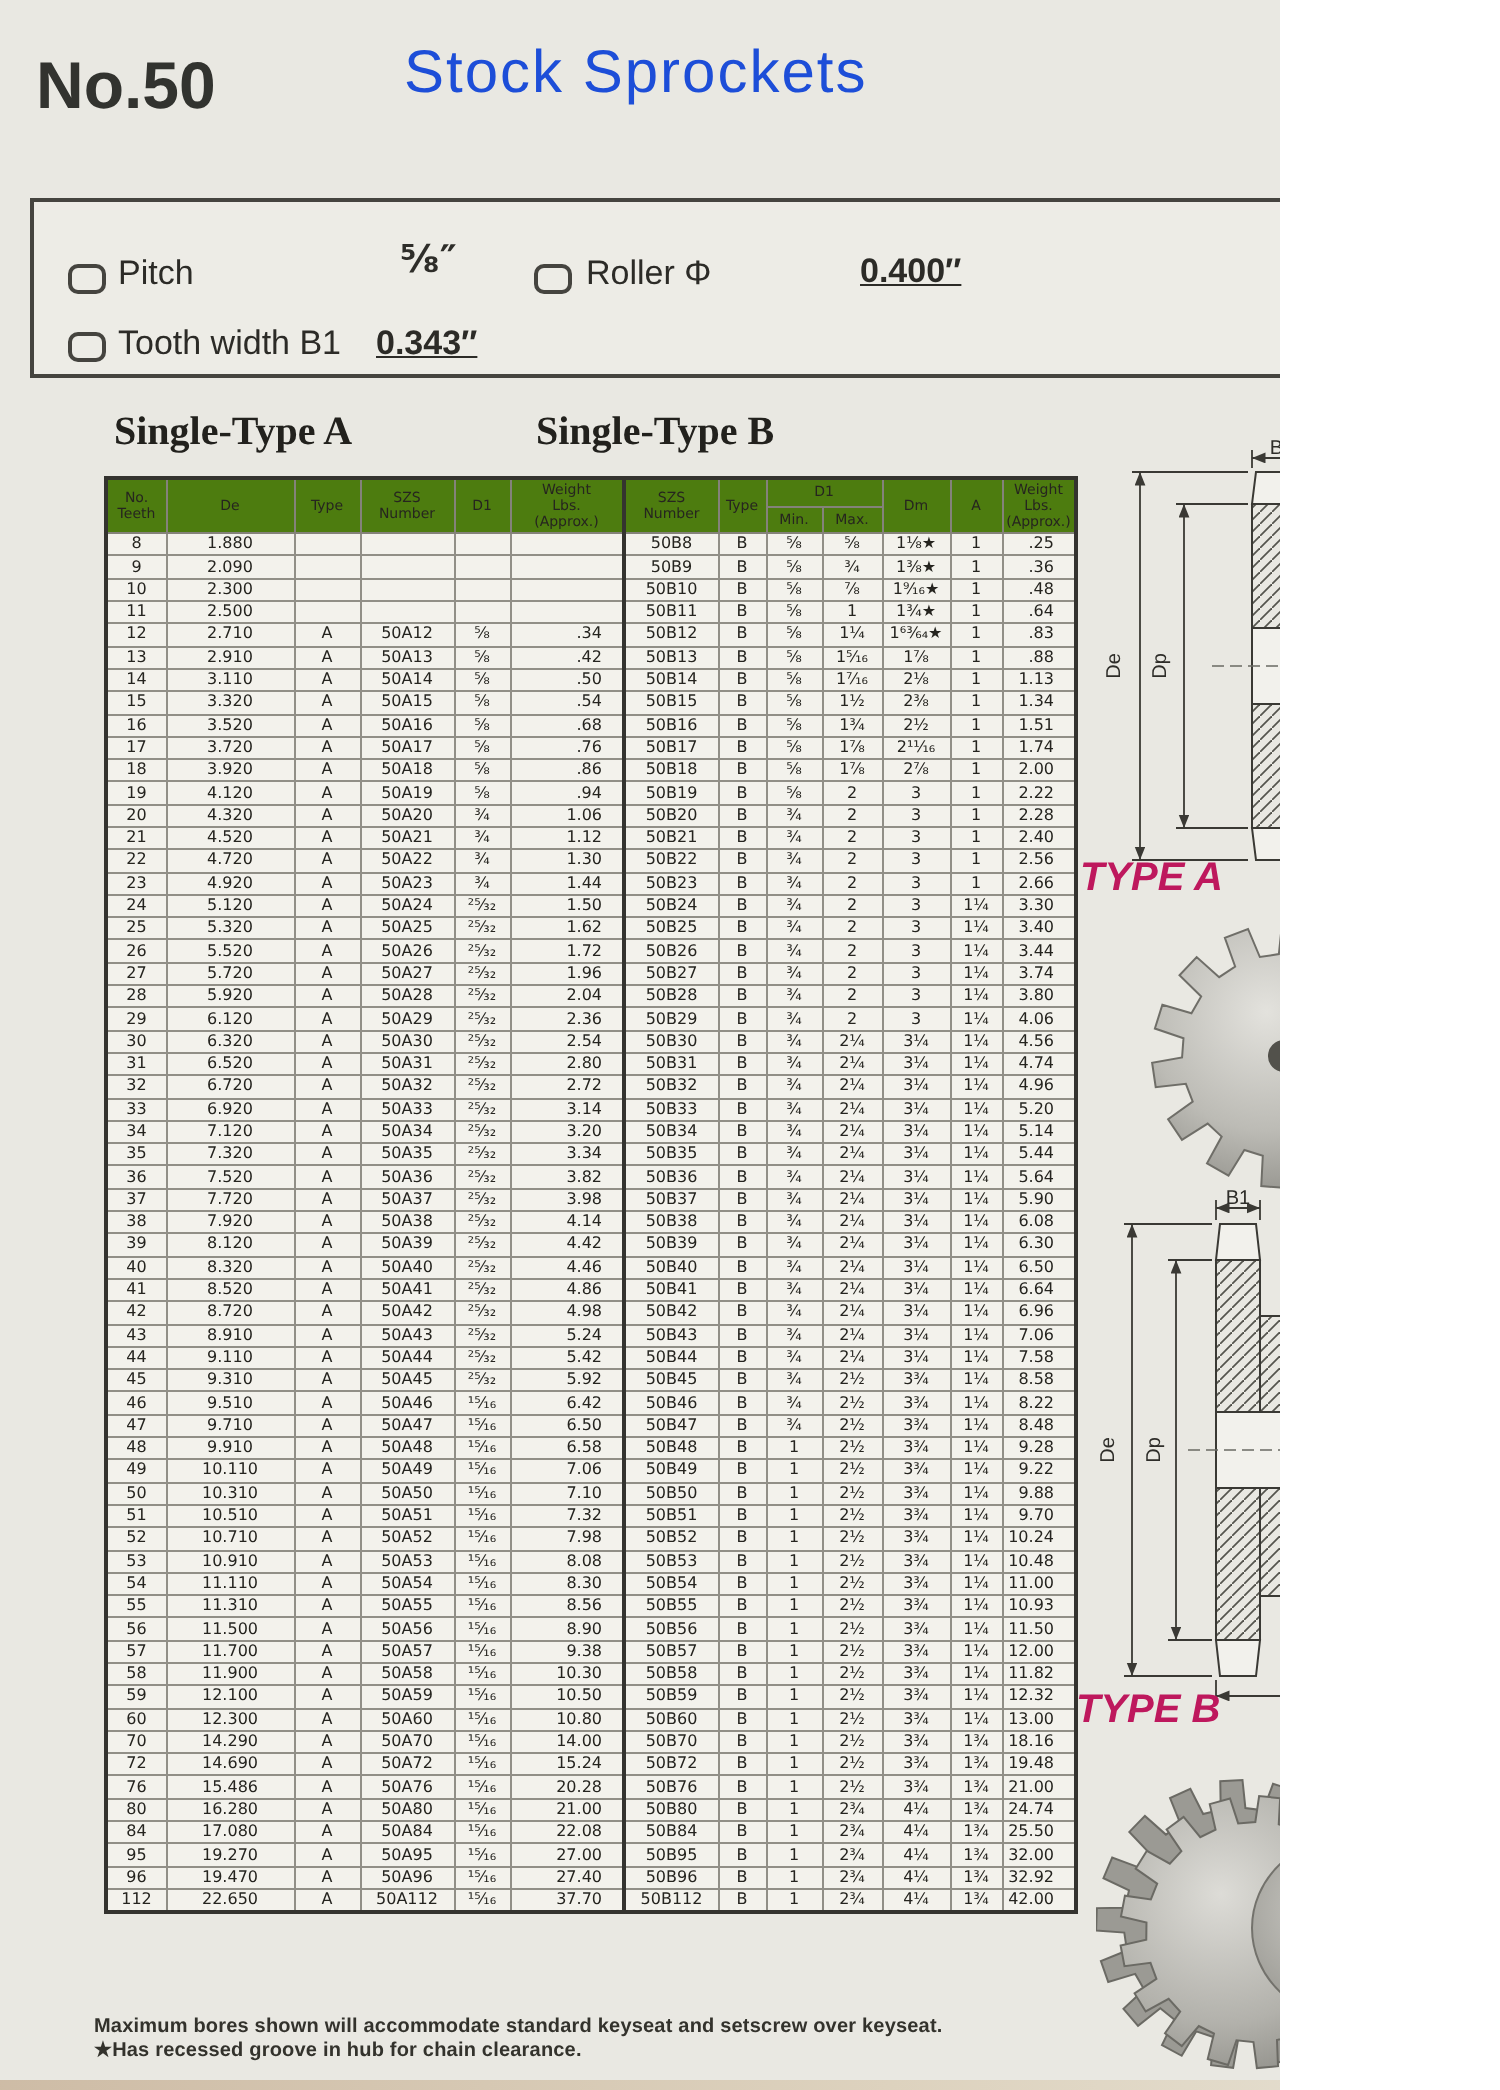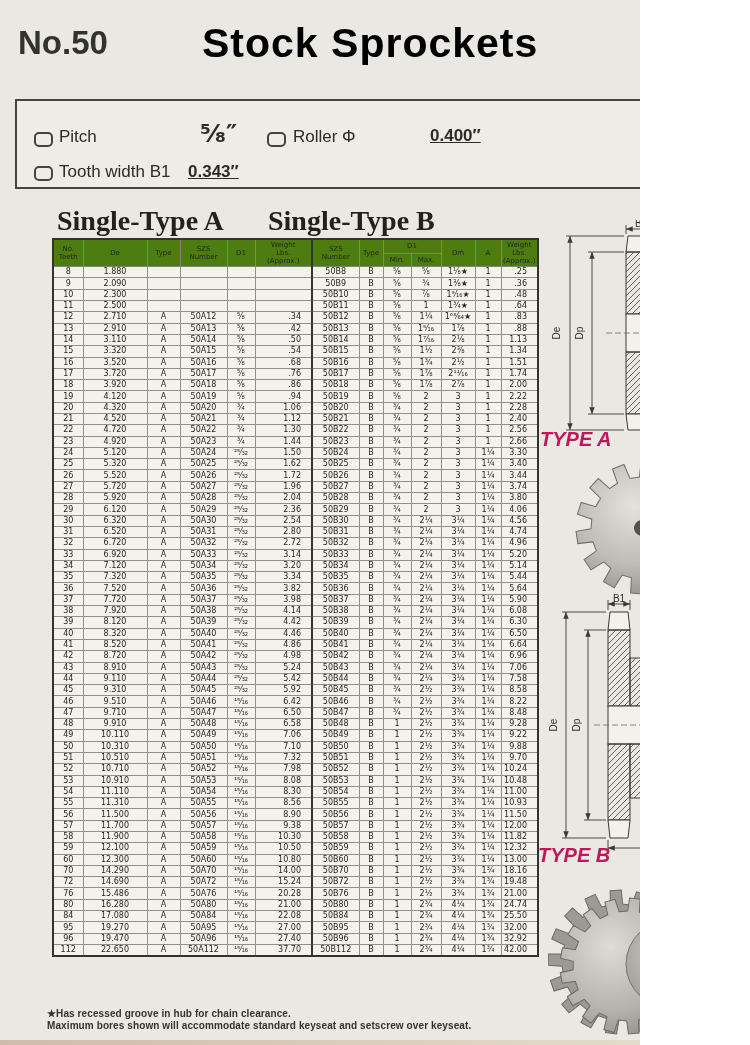--- a/index.html
+++ b/index.html
@@ -1,26 +1,26 @@
 <!DOCTYPE html>
 <html><head>
 <meta charset="utf-8">
 <style>
   html,body{margin:0;padding:0;}
   .page{position:relative;width:640px;height:1045px;background:#e9e8e2;overflow:hidden;
         font-family:"Liberation Sans",sans-serif;color:#2e2d29;}
   .hdr-no{position:absolute;left:18px;top:24px;font-size:33px;font-weight:bold;color:#32332f;}
-  .hdr-title{position:absolute;left:202px;top:20px;font-size:41px;font-weight:bold;letter-spacing:1px;color:#000000;}
+  .hdr-title{position:absolute;left:202px;top:20px;font-size:30px;font-weight:normal;letter-spacing:1px;color:#1d4ed8;}
   .specbox{position:absolute;left:15px;top:99px;width:716px;height:86px;border:2px solid #45443f;background:#edece6;}
   .cb{position:absolute;width:15px;height:11px;border:2px solid #45443f;border-radius:5px;background:transparent;}
   .spec-label{position:absolute;font-size:17px;font-weight:normal;color:#2c2b27;}
   .spec-label.lite{font-weight:normal;}
   .spec-val{position:absolute;font-size:17px;font-weight:bold;color:#2c2b27;text-decoration:underline;}
-  .spec-frac{position:absolute;font-size:25px;font-weight:bold;font-family:"DejaVu Sans",sans-serif;}
-  .sec-title{position:absolute;top:205px;font-size:28px;font-weight:bold;font-family:"Liberation Serif",serif;color:#22211d;}
+  .spec-frac{position:absolute;font-size:19px;font-weight:bold;font-family:"DejaVu Sans",sans-serif;}
+  .sec-title{position:absolute;top:205px;font-size:20px;font-weight:bold;font-family:"Liberation Serif",serif;color:#22211d;}
   .sec-title.a{left:57px;} .sec-title.b{left:268px;}
   table.spk{position:absolute;left:52px;top:238px;width:485px;border-collapse:collapse;table-layout:fixed;
         background:#f3f2ec;border:2.5px solid #34332f;}
   table.spk th{background:#4d7c0f;font:7px/1.15 "DejaVu Sans",sans-serif;font-weight:normal;color:#26251f;
         border:1px solid #84827a;white-space:pre-line;vertical-align:middle;padding:1px 0;}
   table.spk td{font:8px/1 "DejaVu Sans",sans-serif;color:#25241f;text-align:center;border:1px solid #918f87;
         height:10.3px;padding:0;overflow:hidden;white-space:nowrap;}
   table.spk tbody td:nth-child(6),table.spk tbody td:nth-child(13){text-align:right;padding-right:10px;}
   table.spk tbody td:nth-child(7),table.spk thead tr:first-child th:nth-child(7){border-left:2.5px solid #34332f;}
   table.spk tbody tr.grp td{border-top:1.7px solid #45443f;}
@@ -1139,18 +1139,18 @@
       </g>
       <g transform="translate(80,86) rotate(-4)">
         <polygon points="68.0,0.0 67.2,10.5 54.1,10.1 51.9,18.3 63.4,24.6 58.8,34.1 46.8,29.0 41.7,35.8 50.3,45.8 42.6,53.0 33.1,43.9 26.0,48.5 30.3,60.9 20.5,64.8 15.1,52.9 6.7,54.6 6.3,67.7 -4.3,67.9 -5.1,54.8 -13.5,53.3 -18.6,65.4 -28.5,61.7 -24.5,49.2 -31.8,44.9 -41.0,54.3 -48.9,47.3 -40.6,37.1 -45.9,30.3 -57.8,35.8 -62.7,26.4 -51.3,19.9 -53.7,11.7 -66.8,12.5 -68.0,2.0 -55.0,0.0 -54.3,-8.5 -66.8,-12.5 -64.1,-22.7 -51.3,-19.9 -47.6,-27.6 -57.8,-35.8 -51.6,-44.3 -40.6,-37.1 -34.4,-42.9 -41.0,-54.3 -32.1,-59.9 -24.5,-49.2 -16.6,-52.4 -18.6,-65.4 -8.3,-67.5 -5.1,-54.8 3.5,-54.9 6.3,-67.7 16.7,-65.9 15.1,-52.9 23.0,-49.9 30.3,-60.9 39.4,-55.5 33.1,-43.9 39.5,-38.2 50.3,-45.8 56.7,-37.5 46.8,-29.0 50.7,-21.4 63.4,-24.6 66.4,-14.5 54.1,-10.1 55.0,-1.6" fill="url(#gmB)" stroke="#6b6a64" stroke-width="1"></polygon>
       </g>
       <ellipse cx="128" cy="84" rx="50" ry="46" fill="url(#gmH)" stroke="#73726c" stroke-width="1"></ellipse>
       <ellipse cx="134" cy="86" rx="16" ry="14" fill="#4d4c46"></ellipse>
     </svg>
   </div>
 
   <div class="notes">
+    <div>Maximum bores shown will accommodate standard keyseat and setscrew over keyseat.</div>
     <div>★Has recessed groove in hub for chain clearance.</div>
-    <div>Maximum bores shown will accommodate standard keyseat and setscrew over keyseat.</div>
   </div>
 
   <div class="botstrip"></div>
 </div>
 
 </body></html>

